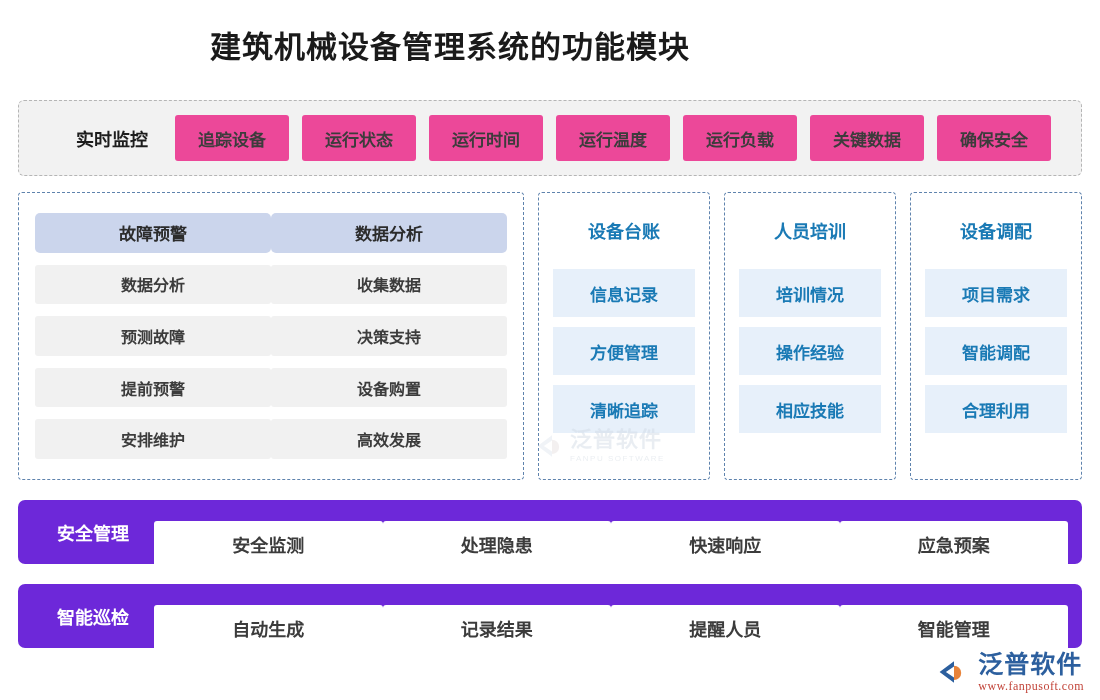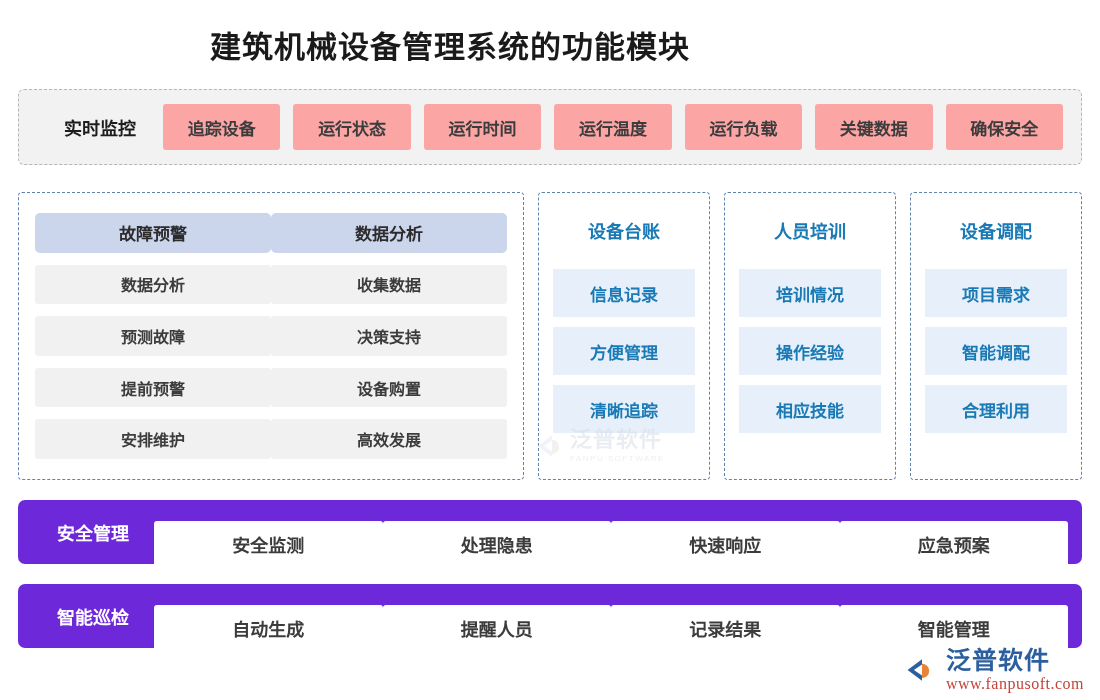--- a/index.html
+++ b/index.html
@@ -33,50 +33,50 @@
     font-weight: bold;
     color: #1a1a1a;
     letter-spacing: 1px;
     line-height: 44px;
   }
 
   
   .rt-band {
     position: absolute;
     left: 18px;
-    top: 89px;
+    top: 100px;
     width: 1064px;
     height: 76px;
     box-sizing: border-box;
     background: #f2f2f2;
     border: 1px dashed #b5b5b5;
     border-radius: 6px;
     display: flex;
     align-items: center;
-    padding: 0 18px;
+    padding: 0 30px;
   }
   .rt-label {
     width: 126px;
     flex: 0 0 126px;
     text-align: center;
     font-size: 18px;
     font-weight: bold;
     color: #1d1d1d;
   }
   .rt-items {
     flex: 1;
     display: flex;
     align-items: center;
     justify-content: space-between;
     gap: 13px;
   }
   .rt-chip {
     flex: 1;
     height: 46px;
-    background: #fca5a5;
+    background: #ec4899;
     border-radius: 3px;
     display: flex;
     align-items: center;
     justify-content: center;
     font-size: 17px;
     font-weight: bold;
     color: #3c3c3c;
   }
 
   
@@ -237,21 +237,21 @@
     gap: 6px;
   }
   .logo-txt { display: flex; flex-direction: column; line-height: 1; }
   .logo-cn {
     font-size: 25px;
     font-weight: bold;
     color: #2c5f9e;
     letter-spacing: 1px;
   }
   .logo-en {
-    font-size: 16px;
+    font-size: 12px;
     color: #c2453a;
     letter-spacing: .5px;
     margin-top: 3px;
     font-family: "Liberation Serif", serif;
   }
   .logo-mark { flex: 0 0 36px; height: 36px; }
 </style>
 </head>
 <body>
 
@@ -332,22 +332,22 @@
       <div class="bar-chip">处理隐患</div>
       <div class="bar-chip">快速响应</div>
       <div class="bar-chip">应急预案</div>
     </div>
   </div>
 
   <div class="bar bar-2">
     <div class="bar-label">智能巡检</div>
     <div class="bar-items">
       <div class="bar-chip">自动生成</div>
+      <div class="bar-chip">记录结果</div>
       <div class="bar-chip">提醒人员</div>
-      <div class="bar-chip">记录结果</div>
       <div class="bar-chip">智能管理</div>
     </div>
   </div>
 
   <div class="logo">
     <svg class="logo-mark" viewBox="0 0 40 40" aria-hidden="true">
       <path d="M4 20 L20 8 L20 14 L11 20 L20 26 L20 32 Z" fill="#2c5f9e"></path>
       <path d="M20 13 A8 8 0 1 1 20 29 Z" fill="#e8833a"></path>
     </svg>
     <span class="logo-txt">

